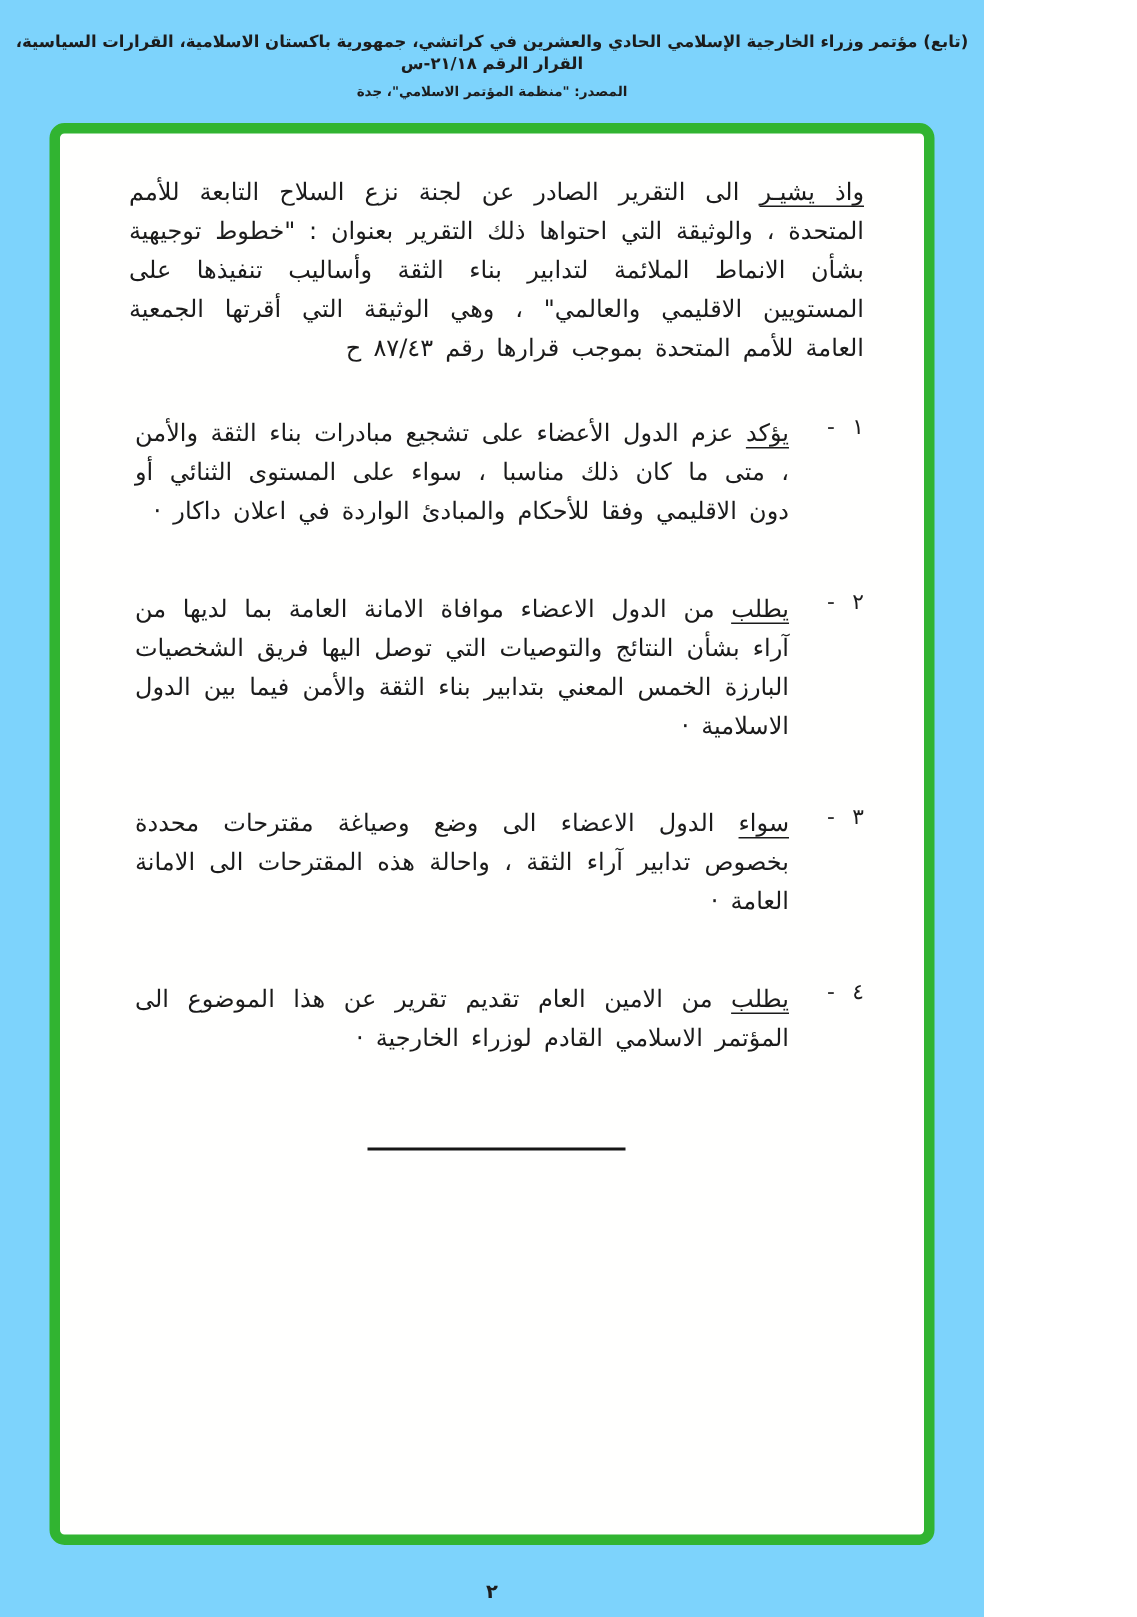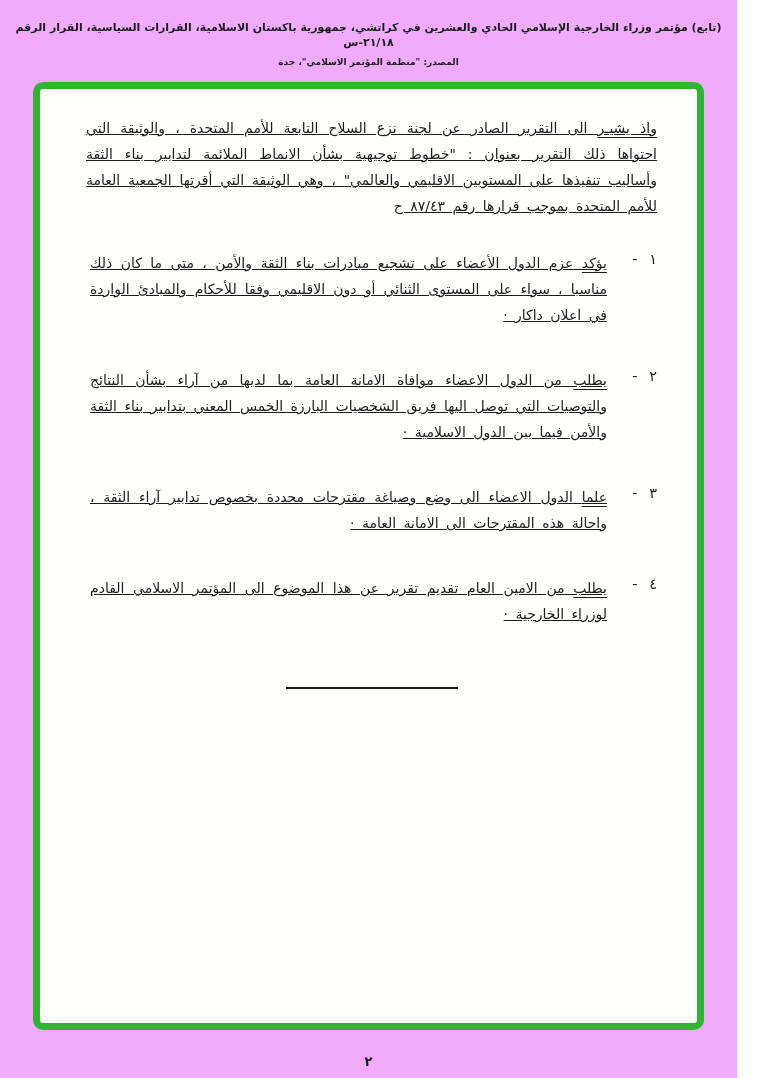--- a/index.html
+++ b/index.html
@@ -2,46 +2,45 @@
 <html lang="ar"><head>
 <meta charset="utf-8">
 <style>
   html, body { margin: 0; padding: 0; }
   body {
     width: 758px; height: 1078px;
     background: #ffffff;
     font-family: "DejaVu Sans", sans-serif;
     color: #1c1c1c;
   }
-  .sheet { position: relative; width: 737px; height: 1078px; background: #f0abfc; overflow: hidden; }
+  .sheet { position: relative; width: 656px; height: 1078px; background: #7dd3fc; overflow: hidden; }
 
   .hdr { padding-top: 20px; text-align: center; direction: rtl; }
   .hdr1 { font-size: 11px; font-weight: bold; line-height: 15px; padding: 0 4px; }
   .hdr2 { font-size: 9px;  font-weight: bold; margin-top: 7px; }
 
   .frame {
     box-sizing: border-box;
     margin: 15px 33px 0;
     height: 948px;
     border: 7px solid #31b431;
     border-radius: 10px;
     background: #fffffe;
     padding: 26px 40px 0 46px;
     direction: rtl;
     overflow: hidden;
   }
 
   .para {
-    font-size: 14px;
+    font-size: 16px;
     line-height: 26px;
     text-align: justify;
     word-spacing: 3px;
     margin: 0 0 27px;
     color: #1b1b1b;
-    text-decoration: underline;
   }
   .para.last-preamble { margin-bottom: 36px; }
   .lead { text-decoration: underline; text-decoration-thickness: 1px; text-underline-offset: 4px; }
 
   .item { display: flex; margin: 0 0 31px; }
   .marker { flex: 0 0 46px; font-size: 14.5px; line-height: 26px; word-spacing: 7px; }
   .item .para { flex: 1; margin: 4px; }
 
   .rule { width: 172px; height: 0; border-top: 2px solid #161616; margin: 56px auto 0; }
 
@@ -81,21 +80,21 @@
       <span class="marker">٢ -</span>
       <p class="para">
         <span class="lead">يطلب</span>
         <span>من الدول الاعضاء موافاة الامانة العامة بما لديها من آراء بشأن النتائج والتوصيات التي توصل اليها فريق الشخصيات البارزة الخمس المعني بتدابير بناء الثقة والأمن فيما بين الدول الاسلامية ·</span>
       </p>
     </div>
 
     <div class="item">
       <span class="marker">٣ -</span>
       <p class="para">
-        <span class="lead">علما</span>
+        <span class="lead">سواء</span>
         <span>الدول الاعضاء الى وضع وصياغة مقترحات محددة بخصوص تدابير آراء الثقة ، واحالة هذه المقترحات الى الامانة العامة ·</span>
       </p>
     </div>
 
     <div class="item">
       <span class="marker">٤ -</span>
       <p class="para">
         <span class="lead">يطلب</span>
         <span>من الامين العام تقديم تقرير عن هذا الموضوع الى المؤتمر الاسلامي القادم لوزراء الخارجية ·</span>
       </p>

